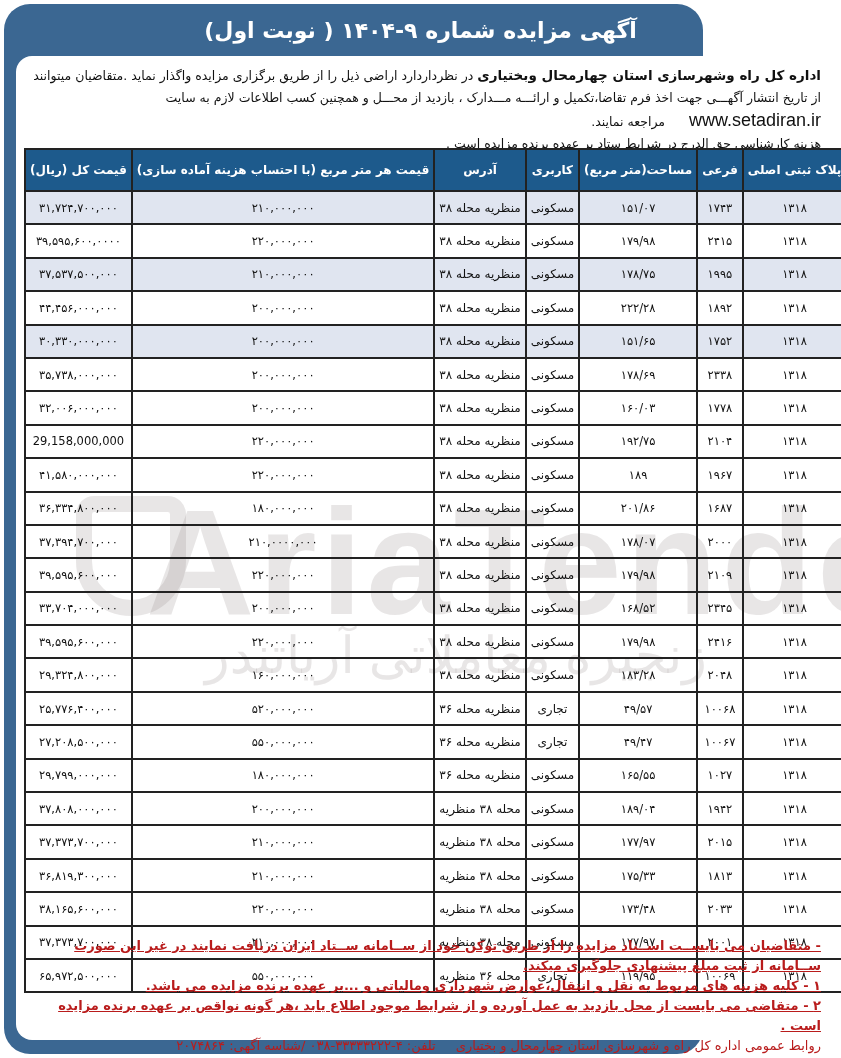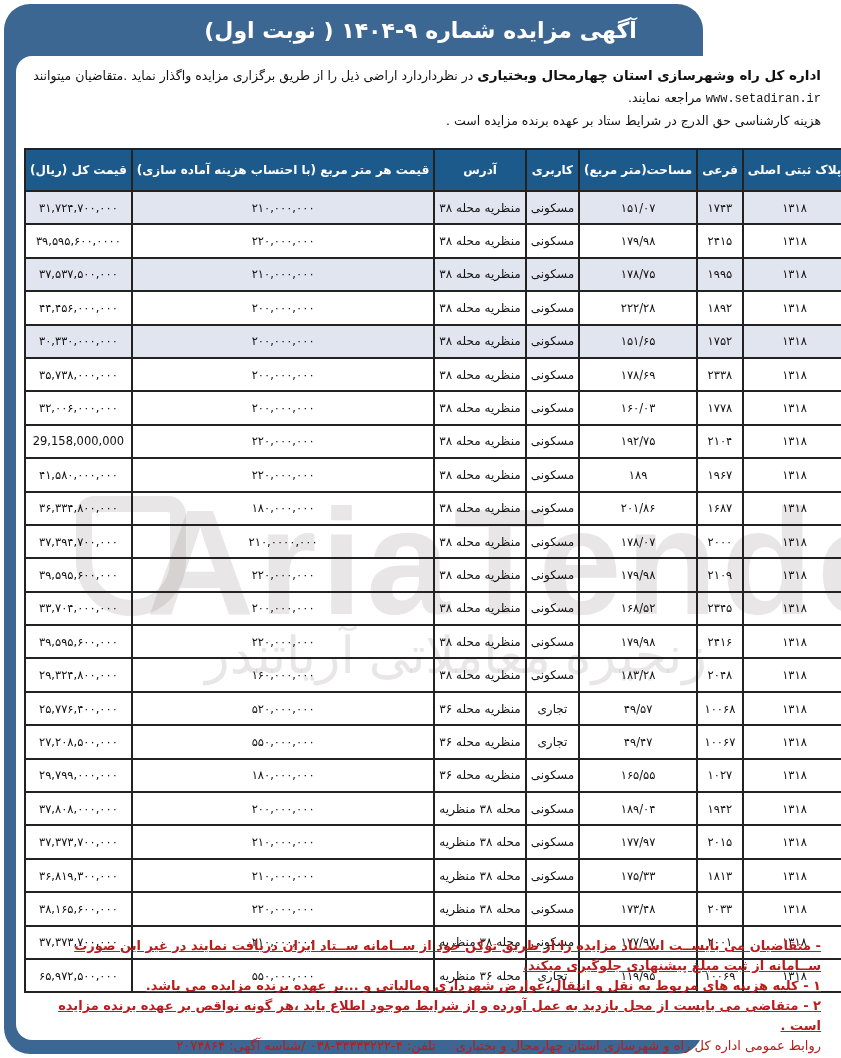--- a/index.html
+++ b/index.html
@@ -15,21 +15,21 @@
   }
   .panel {
     position:absolute; left:12px; top:52px; width:813px; height:984px;
     background:#ffffff; border-radius:16px 0 16px 16px;
   }
   .intro {
     position:absolute; left:10px; top:8px; width:795px; direction:rtl; text-align:justify;
     font-size:12.5px; line-height:22px; color:#111;
   }
   .intro b { font-weight:bold; font-size:13.5px; }
-  .intro .site { font-family:Liberation Mono, monospace; font-size:12px; }
+  .intro .site { font-family:Liberation Sans, sans-serif; font-size:18px;margin-left:20px; }
   .intro .line { display:block; }
   .watermark {
     position:absolute; left:60px; top:420px; width:760px; height:220px; pointer-events:none;
     color:rgba(150,140,140,0.22); font-family:"Liberation Sans", sans-serif;
   }
   .watermark .wm-latin { position:absolute; left:70px; top:0; font-size:150px; font-weight:bold; letter-spacing:4px; }
   .watermark .wm-fa { position:absolute; left:0; top:150px; width:760px; text-align:center; direction:rtl; font-size:51px; letter-spacing:10px; }
   .watermark .wm-shield {
     position:absolute; left:0; top:20px; width:110px; height:120px; border:16px solid rgba(150,140,140,0.22);
     border-radius:20px 20px 60px 60px; box-sizing:border-box;
@@ -60,20 +60,21 @@
 <body>
 
 <div class="frame">
   <div class="banner">آگهی مزایده شماره ۹-۱۴۰۴ ( نوبت اول)</div>
 
   <div class="panel">
     <div class="intro">
       <span class="line">
         <b>اداره کل راه وشهرسازی استان چهارمحال وبختیاری</b><span> در نظرداردارد اراضی ذیل  را از طریق  برگزاری مزایده واگذار نماید .متقاضیان میتوانند</span>
       </span>
+      <span class="line">از تاریخ انتشار آگهـــی جهت اخذ فرم تقاضا،تکمیل و ارائـــه مـــدارک ، بازدید از محـــل و همچنین کسب اطلاعات لازم به سایت</span>
       <span class="line">
         <span class="site">www.setadiran.ir</span><span> مراجعه نمایند.</span>
       </span>
       <span class="line">هزینه کارشناسی حق الدرج در شرایط ستاد بر عهده برنده مزایده است .</span>
     </div>
 
     <div class="watermark">
       <div class="wm-shield"></div>
       <div class="wm-latin">AriaTender</div>
       <div class="wm-fa">زنجیره معاملاتی آریاتندر</div>

